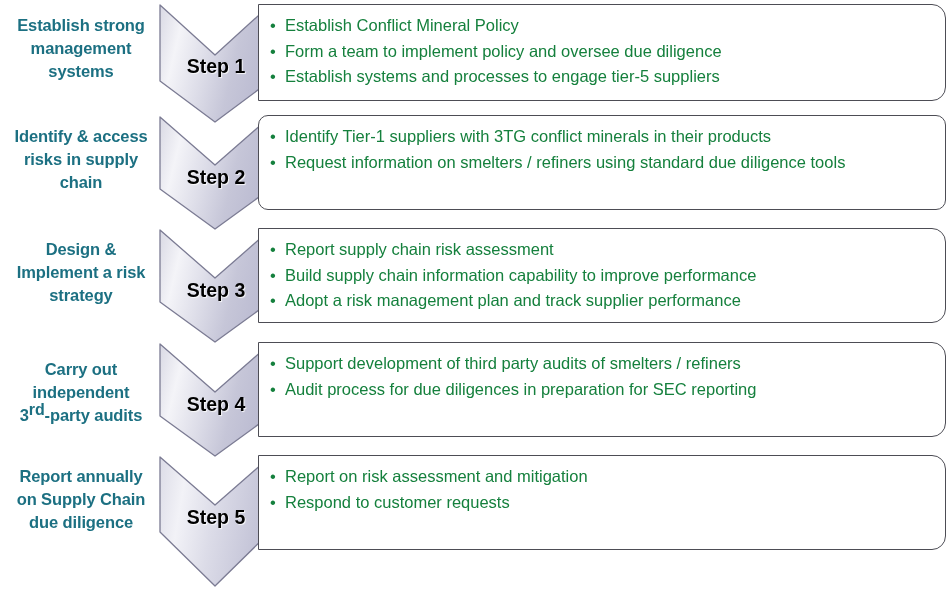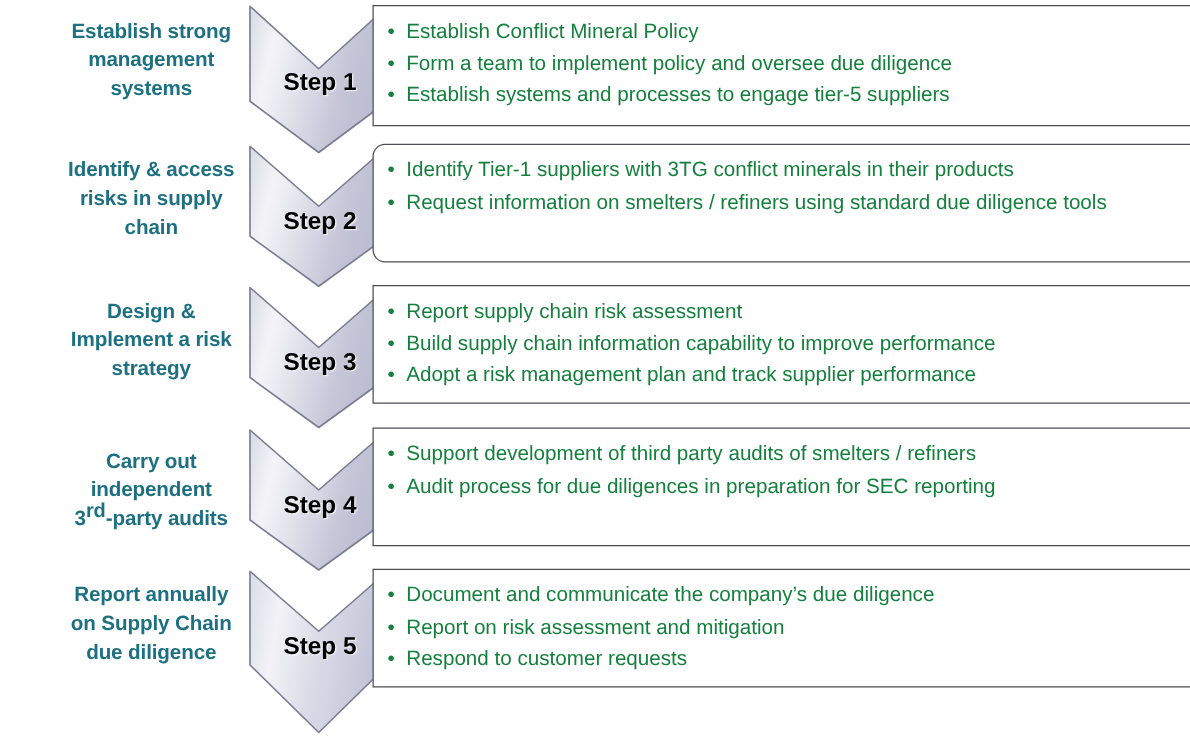--- a/index.html
+++ b/index.html
@@ -12,21 +12,20 @@
     height: 589px;
     font-family: "Liberation Sans", sans-serif;
     overflow: hidden;
     position: relative;
   }
 
   #diagram {
     position: relative;
     width: 757px;
     height: 589px;
-    margin-left: 40px;
   }
 
   
   .row {
     position: absolute;
     left: 0;
     width: 952px;
     display: block;
   }
 
@@ -224,20 +223,19 @@
 
     <div class="chevron-wrap" style="top:2px;">
       <svg width="116" height="134" viewBox="0 0 116 134">
         <path d="M2,2 L57,50 L112,2 L112,77 L57,131 L2,77 Z" fill="url(#chevGradBottom)" stroke="#7b7b93" stroke-width="1.3" stroke-linejoin="round"></path>
       </svg>
     </div>
     <div class="step-label" style="top:53px;">Step 5</div>
 
     <div class="box" style="top:2px; height:95px;">
       <ul class="bullets">
-        <li>Document and communicate the company’s due diligence</li>
         <li>Report on risk assessment and mitigation</li>
         <li>Respond to customer requests</li>
       </ul>
     </div>
   </div>
 
 </div>
 
 </body></html>

